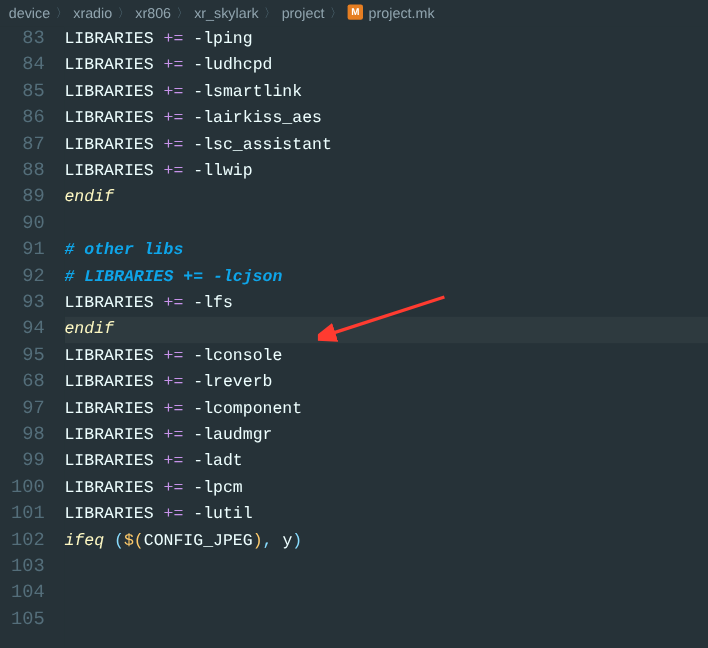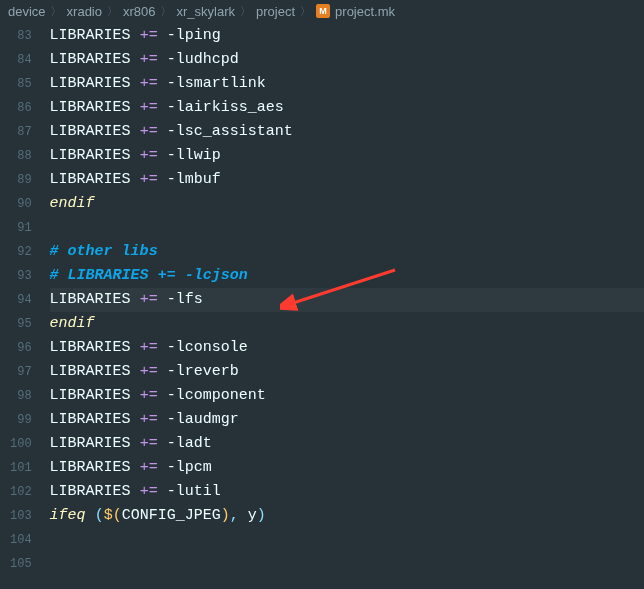--- a/index.html
+++ b/index.html
@@ -41,21 +41,21 @@
     display: flex;
     height: calc(100% - 24px);
   }
   .gutter {
     background: #263238;
     text-align: right;
     padding-right: 18px;
     padding-left: 10px;
     color: #546E7A;
     user-select: none;
-    font-size: 12px;
+    font-size: 17px;
   }
   .code {
     flex: 1;
     position: relative;
   }
   .line {
     height: 24px;
     line-height: 24px;
     white-space: pre;
   }
@@ -108,41 +108,40 @@
       <div class="line">86</div>
       <div class="line">87</div>
       <div class="line">88</div>
       <div class="line">89</div>
       <div class="line">90</div>
       <div class="line">91</div>
       <div class="line">92</div>
       <div class="line">93</div>
       <div class="line">94</div>
       <div class="line">95</div>
-      <div class="line">96</div>
+      <div class="line">68</div>
       <div class="line">97</div>
       <div class="line">98</div>
       <div class="line">99</div>
       <div class="line">100</div>
       <div class="line">101</div>
       <div class="line">102</div>
       <div class="line">103</div>
       <div class="line">104</div>
       <div class="line">105</div>
     </div>
   <div class="code">
     <div id="highlight" class="hl" style="top: 264px;"></div>
     <div class="code-lines" id="code-lines">
         <div class="line"><span class="tk-var">LIBRARIES</span> <span class="tk-op">+=</span> <span class="tk-str">-lping</span></div>
         <div class="line"><span class="tk-var">LIBRARIES</span> <span class="tk-op">+=</span> <span class="tk-str">-ludhcpd</span></div>
         <div class="line"><span class="tk-var">LIBRARIES</span> <span class="tk-op">+=</span> <span class="tk-str">-lsmartlink</span></div>
         <div class="line"><span class="tk-var">LIBRARIES</span> <span class="tk-op">+=</span> <span class="tk-str">-lairkiss_aes</span></div>
         <div class="line"><span class="tk-var">LIBRARIES</span> <span class="tk-op">+=</span> <span class="tk-str">-lsc_assistant</span></div>
         <div class="line"><span class="tk-var">LIBRARIES</span> <span class="tk-op">+=</span> <span class="tk-str">-llwip</span></div>
-        <div class="line"><span class="tk-var">LIBRARIES</span> <span class="tk-op">+=</span> <span class="tk-str">-lmbuf</span></div>
         <div class="line"><span class="tk-kw">endif</span></div>
         <div class="line"></div>
         <div class="line"><span class="tk-comment"># other libs</span></div>
         <div class="line"><span class="tk-comment"># LIBRARIES += -lcjson</span></div>
         <div class="line"><span class="tk-var">LIBRARIES</span> <span class="tk-op">+=</span> <span class="tk-str">-lfs</span></div>
         <div class="line"><span class="tk-kw">endif</span></div>
         <div class="line"><span class="tk-var">LIBRARIES</span> <span class="tk-op">+=</span> <span class="tk-str">-lconsole</span></div>
         <div class="line"><span class="tk-var">LIBRARIES</span> <span class="tk-op">+=</span> <span class="tk-str">-lreverb</span></div>
         <div class="line"><span class="tk-var">LIBRARIES</span> <span class="tk-op">+=</span> <span class="tk-str">-lcomponent</span></div>
         <div class="line"><span class="tk-var">LIBRARIES</span> <span class="tk-op">+=</span> <span class="tk-str">-laudmgr</span></div>

